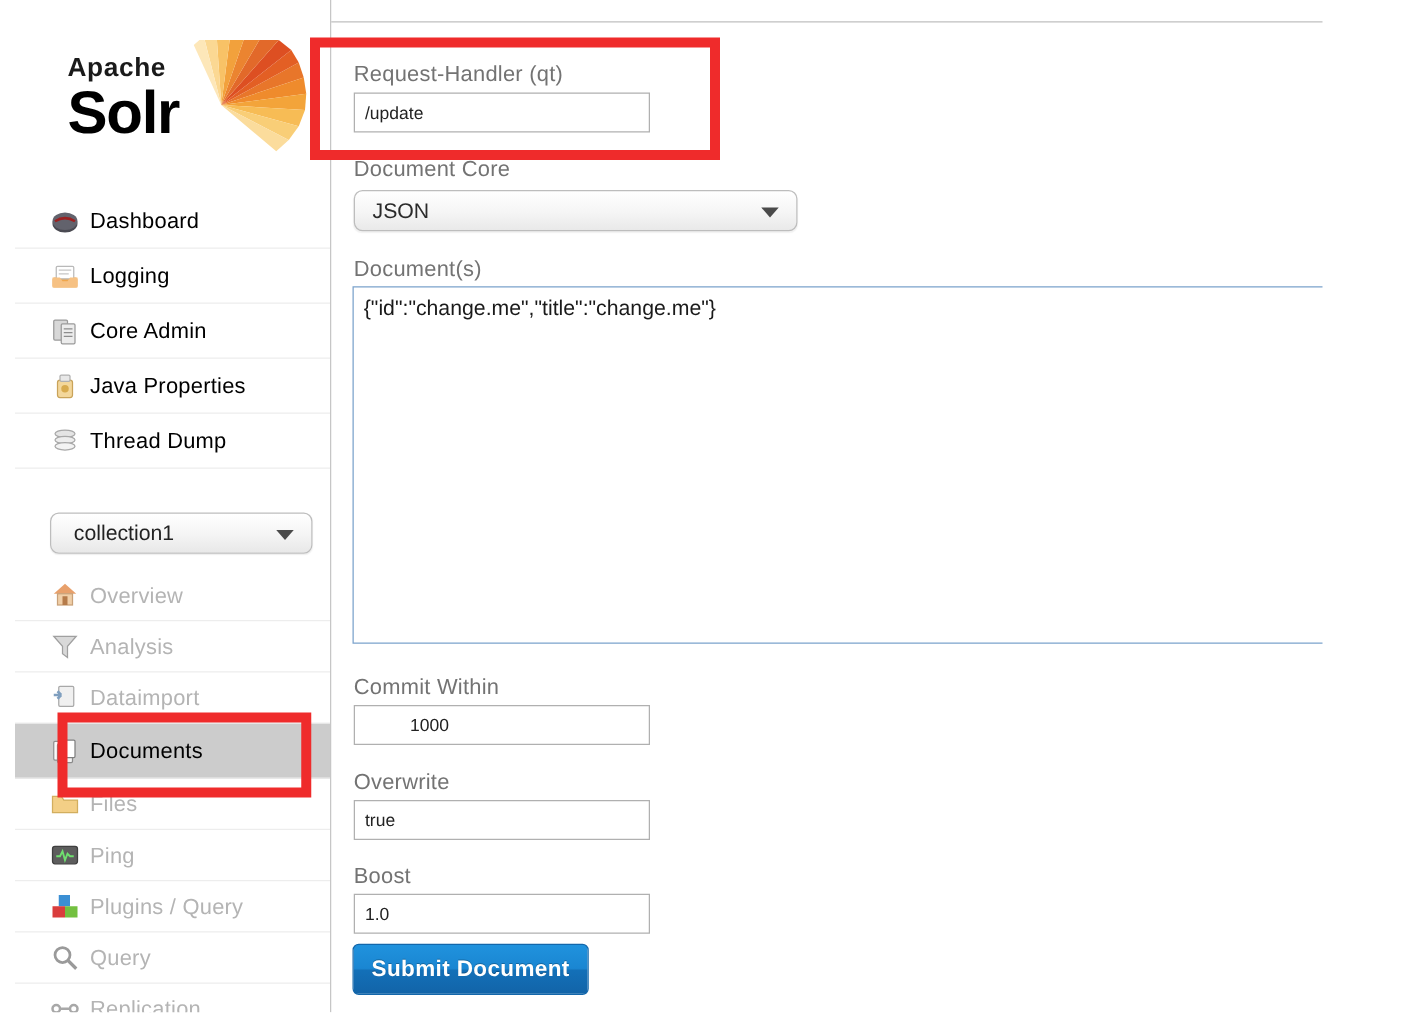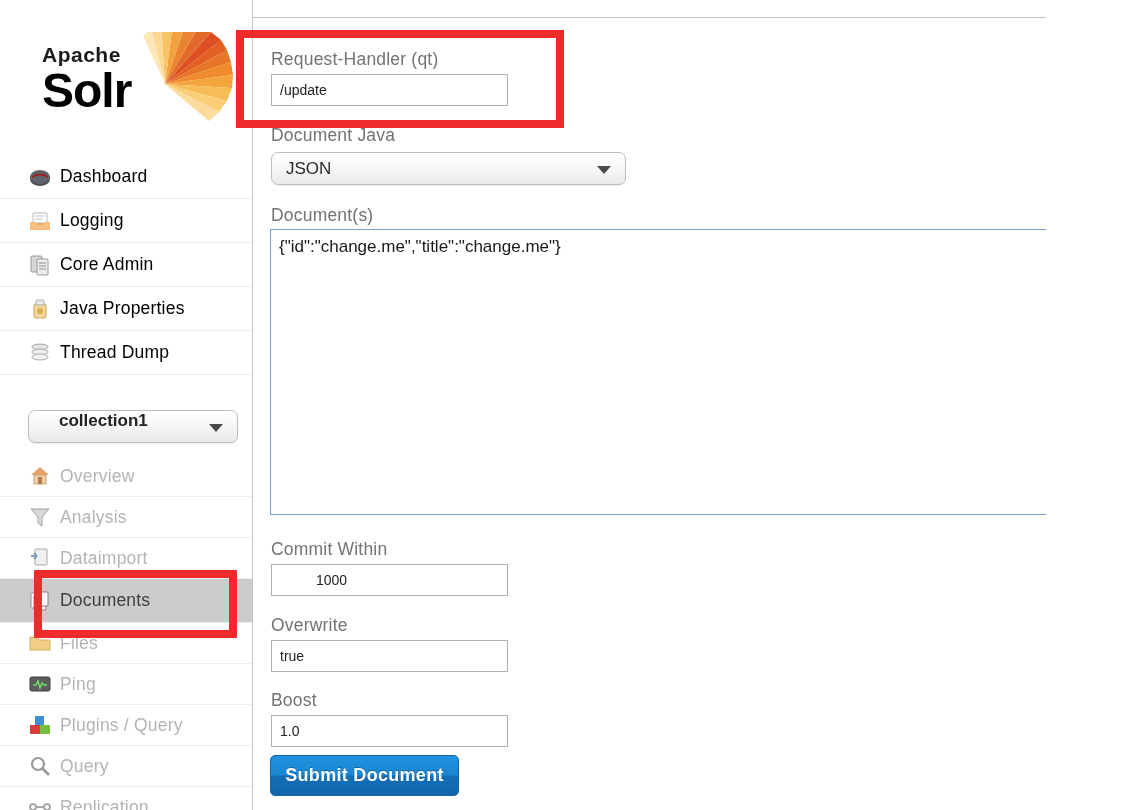--- a/index.html
+++ b/index.html
@@ -5,20 +5,21 @@
   html, body {
     margin: 0; padding: 0;
     background: #ffffff;
     font-family: "Liberation Sans", "DejaVu Sans", sans-serif;
   }
   #screen {
     position: relative;
     width: 1046px; height: 810px;
     overflow: hidden;
     background: #ffffff;
+    margin-left: 12px;
   }
 
   
   #sidebar {
     position: absolute; left: 0; top: 0;
     width: 253px; height: 810px;
     border-right: 1px solid #c6c6c6;
     box-sizing: border-box;
     background: #ffffff;
   }
@@ -50,39 +51,38 @@
     padding-left: 60px;
     border-bottom: 1px solid #ededed;
   }
   .nav-item .nav-label {
     font-size: 17.5px;
     color: #000000;
     letter-spacing: 0.2px;
   }
   .nav-item.muted .nav-label { color: #b4b4b4; }
   .nav-item.active { background: #cccccc; }
-  .nav-item.active .nav-label { color: #404040; }
+  .nav-item.active .nav-label { color: #000000; }
   .nav-icon {
     position: absolute; left: 28px; top: 50%;
     transform: translateY(-50%);
     width: 24px; height: 24px;
   }
 
   
   #core-select {
     position: absolute; left: 28px; top: 410px;
     width: 210px; height: 33px;
     border: 1px solid #bdbdbd;
     border-radius: 7px;
     background: linear-gradient(to bottom, #ffffff 0%, #f4f4f4 55%, #e8e8e8 100%);
     box-sizing: border-box;
-    display: flex; align-items: flex-start;
-    padding-left: 30px;
+    display: flex; align-items: center;
+    padding-left: 18px;
     box-shadow: 0 1px 1px rgba(0,0,0,0.07);
-    font-weight: bold;
   }
   #core-select .core-name { font-size: 17px; color: #222; }
   .caret-down {
     position: absolute; right: 14px; top: 13px;
     width: 0; height: 0;
     border-left: 7px solid transparent;
     border-right: 7px solid transparent;
     border-top: 8px solid #4a4a4a;
   }
 
@@ -328,21 +328,21 @@
     </div>
   </div>
 
   <div id="content">
     
   </div>
 
   <div class="field-label" style="left:271px; top:49px;">Request-Handler (qt)</div>
   <input class="text-input" style="left: 271px; top: 74px; width: 237px;" value="/update">
 
-  <div class="field-label" style="left:271px; top:125px;">Document Java</div>
+  <div class="field-label" style="left:271px; top:125px;">Document Core</div>
   <div id="doctype-select">
     <span class="sel-value">JSON</span>
     <span class="caret-down"></span>
   </div>
 
   <div class="field-label" style="left:271px; top:205px;">Document(s)</div>
   <textarea id="docs-textarea" style="">{"id":"change.me","title":"change.me"}</textarea>
   <svg id="resize-grip" viewBox="0 0 12 12">
     <path d="M11 2 L2 11 M11 6 L6 11 M11 10 L10 11" stroke="#4a4a4a" stroke-width="1.1" fill="none"></path>
   </svg>

